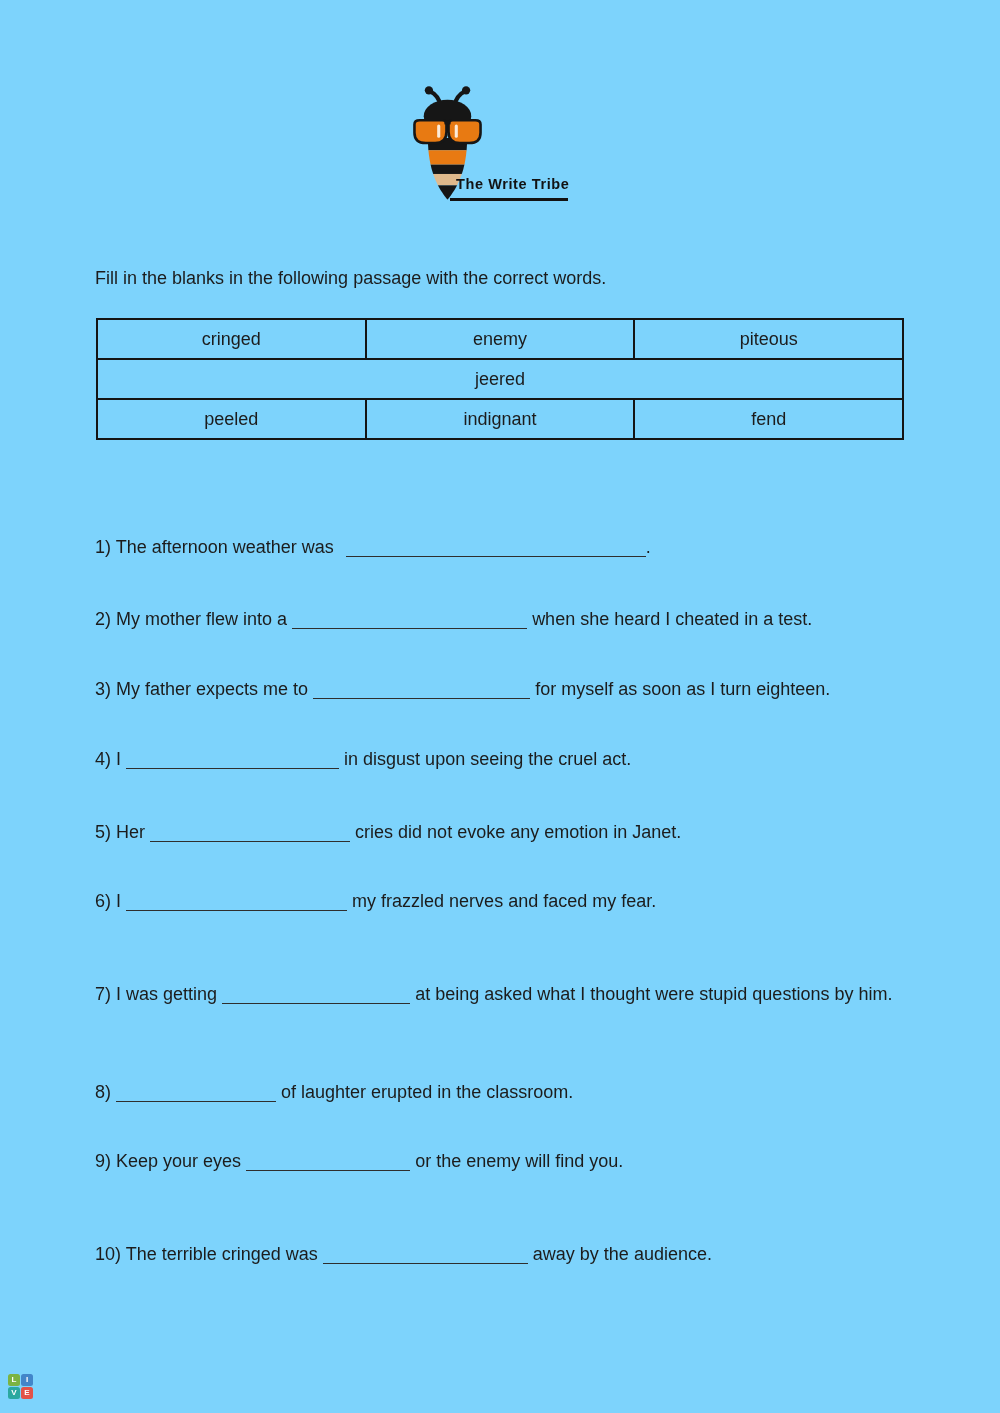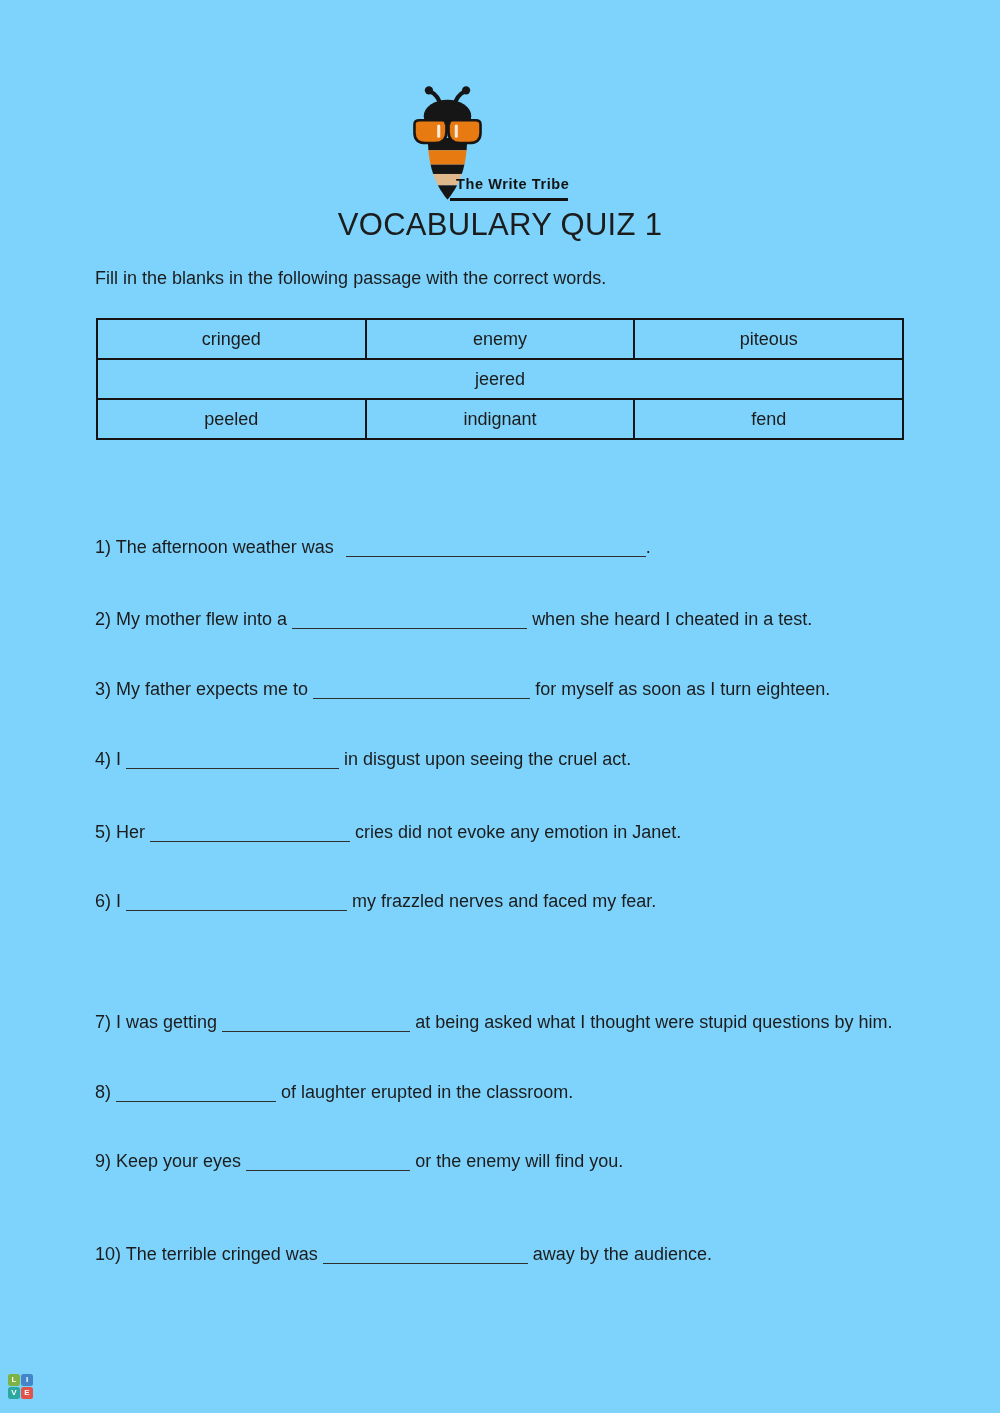--- a/index.html
+++ b/index.html
@@ -45,21 +45,21 @@
     position:absolute; left:95px; width:815px;
     font-size:18px; line-height:27px; color:#1c1c1c;
     padding-left:27px; text-indent:-27px;
   }
   .q1  { top:534px; }
   .q2  { top:606px; }
   .q3  { top:676px; }
   .q4  { top:746px; }
   .q5  { top:819px; }
   .q6  { top:888px; }
-  .q7  { top:981px; width:815px;margin-top:28px; }
+  .q7  { top:981px; width:815px; }
   .q8  { top:1079px; }
   .q9  { top:1148px; }
   .q10 { top:1241px; }
 
   .blank {
     display:inline-block; height:20px; vertical-align:-4px;
     border-bottom:1.5px solid #2e2e2e; text-indent:0;
   }
   .b1 { width:300px; margin-left:12px; }
   .b2 { width:235px; }
@@ -122,21 +122,20 @@
       <path d="M14 39 Q14 35 19 35 L41 35 Q45 35 45 39 L45 46 Q45 57 34 57 L25 57 Q14 57 14 47 Z" stroke="#161616" stroke-width="2.5" fill="#E87A12"></path>
       <path d="M78 39 Q78 35 73 35 L51 35 Q47 35 47 39 L47 46 Q47 57 58 57 L67 57 Q78 57 78 47 Z" stroke="#161616" stroke-width="2.5" fill="#E87A12"></path>
       <rect x="43" y="35" width="6" height="4" fill="#161616"></rect>
       <rect x="36" y="39" width="3" height="13" rx="1.5" fill="#FCEBD8"></rect>
       <rect x="53" y="39" width="3" height="13" rx="1.5" fill="#FCEBD8"></rect>
     </svg>
   </div>
   <div class="brand-text">The Write Tribe</div>
   <div class="brand-underline"></div>
 
-  <h1 class="page-title">VOCABULARY QUIZ 1</h1>
 
   <p class="instructions">Fill in the blanks in the following passage with the correct words.</p>
 
   <table class="word-bank">
     <tbody>
         <tr>
       <td>cringed</td>
       <td>enemy</td>
       <td>piteous</td>
     </tr>

